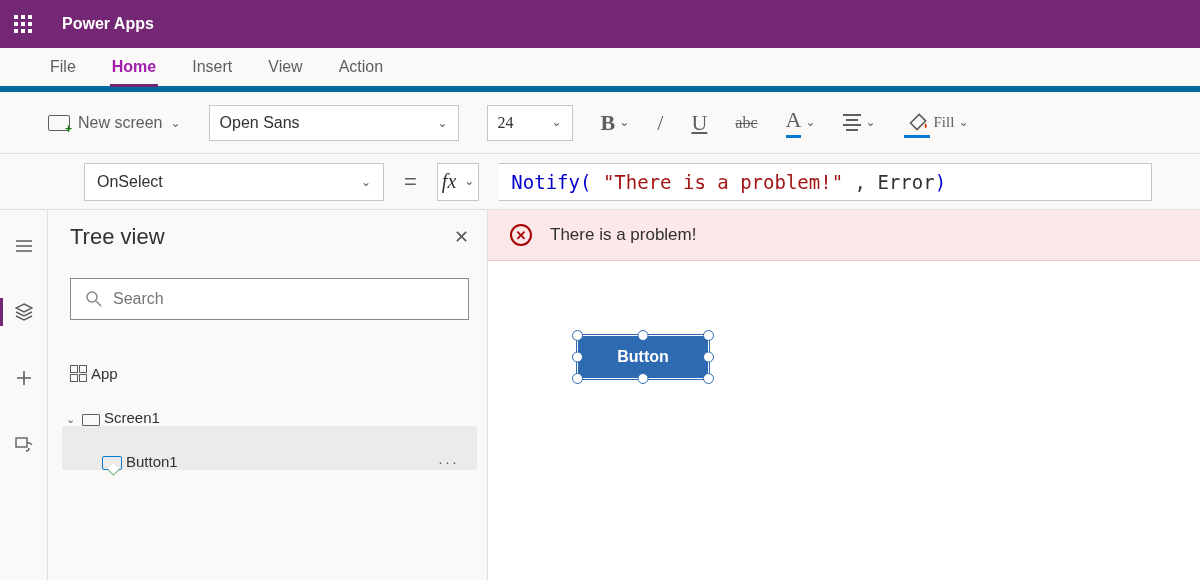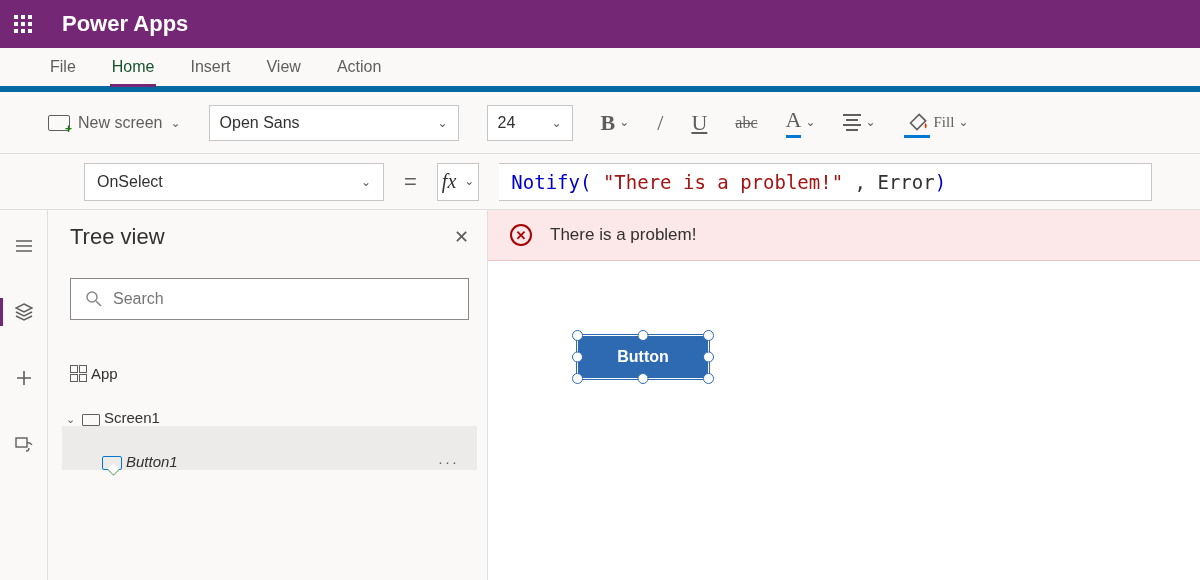--- a/index.html
+++ b/index.html
@@ -22,41 +22,41 @@
     gap: 30px;
   }
   .waffle {
     display: grid;
     grid-template-columns: repeat(3,4px);
     grid-template-rows: repeat(3,4px);
     gap: 3px;
     cursor: pointer;
   }
   .waffle span { background: #fff; width:4px; height:4px; }
-  .app-title { font-size: 22px; font-weight: 600; }
+  .app-title { font-size: 16px; font-weight: 600; }
   .menu-bar {
     height: 44px;
     display: flex;
     align-items: flex-end;
     gap: 32px;
     padding: 0 48px;
     background: #faf9f8;
     border-bottom: 6px solid #0369a1;
   }
   .menu-bar .tab {
     font-size: 16px;
     color: #605e5c;
     padding: 8px 2px;
     border-bottom: 3px solid transparent;
     margin-bottom: -1px;
     cursor: pointer;
   }
   .menu-bar .tab.active {
-    color: #14532d;
-    font-weight: 400;
+    color: #a21caf;
+    font-weight: 700;
     border-bottom-color: #742774;
   }
   .ribbon {
     height: 62px;
     background: #faf9f8;
     display: flex;
     align-items: center;
     gap: 28px;
     padding: 0 48px;
     border-bottom: 1px solid #e1dfdd;
@@ -80,21 +80,21 @@
     border:1px solid #c8c6c4;
     display:flex;
     align-items:center;
     justify-content:space-between;
     padding:0 10px;
     font-size:16px;
     color:#323130;
     cursor:pointer;
   }
   .font-box { width: 250px; }
-  .size-box { width: 86px; }
+  .size-box { width: 86px; font-family: Liberation Serif, serif; }
   .chev { font-size:12px; color:#605e5c; }
   .fmt-btn {
     font-size: 22px;
     color:#605e5c;
     cursor:pointer;
     display:inline-flex;
     align-items:center;
     gap:4px;
     font-family: "Times New Roman", serif;
   }
@@ -170,21 +170,21 @@
     border:none; outline:none; font-size:16px; flex:1; color:#c2410c; background:transparent;
   }
   .tree-row {
     height: 44px; display:flex; align-items:flex-end; gap:4px;
     font-size:15px; color:#323130; cursor:pointer; padding:0 6px;
     margin-left:-8px; margin-right:-8px; padding-left:8px; padding-right:8px;
   }
   .tree-row.selected { background:#edebe9; }
   .tree-row .expand { font-size:11px; color:#605e5c; width:12px; }
   .tree-indent-1 { padding-left: 4px; }
-  .tree-indent-2 { padding-left: 40px; font-style: italic; }
+  .tree-indent-2 { padding-left: 40px; }
   .more-dots { margin-left:auto; margin-right:10px; letter-spacing:2px; color:#605e5c; }
   .app-squares { display:grid; grid-template-columns:8px 8px; grid-template-rows:8px 8px; gap:1px; }
   .app-squares span { border:1px solid #605e5c; }
   .screen-rect { width:18px; height:12px; border:1.5px solid #605e5c; border-radius:1px; }
   .button-icon { position:relative; width:20px; height:14px; border:1.5px solid #0078d4; border-radius:2px; }
   .button-icon::after { content:""; position:absolute; left:6px; top:8px; width:8px; height:8px; border:1.5px solid #107c10; border-top:none; border-left:none; transform:rotate(45deg); background:#fff; border-radius:1px; }
 
   .canvas { flex:1; position:relative; background:#fff; }
   .notif-banner {
     position:absolute; top:0; left:0; right:0;

